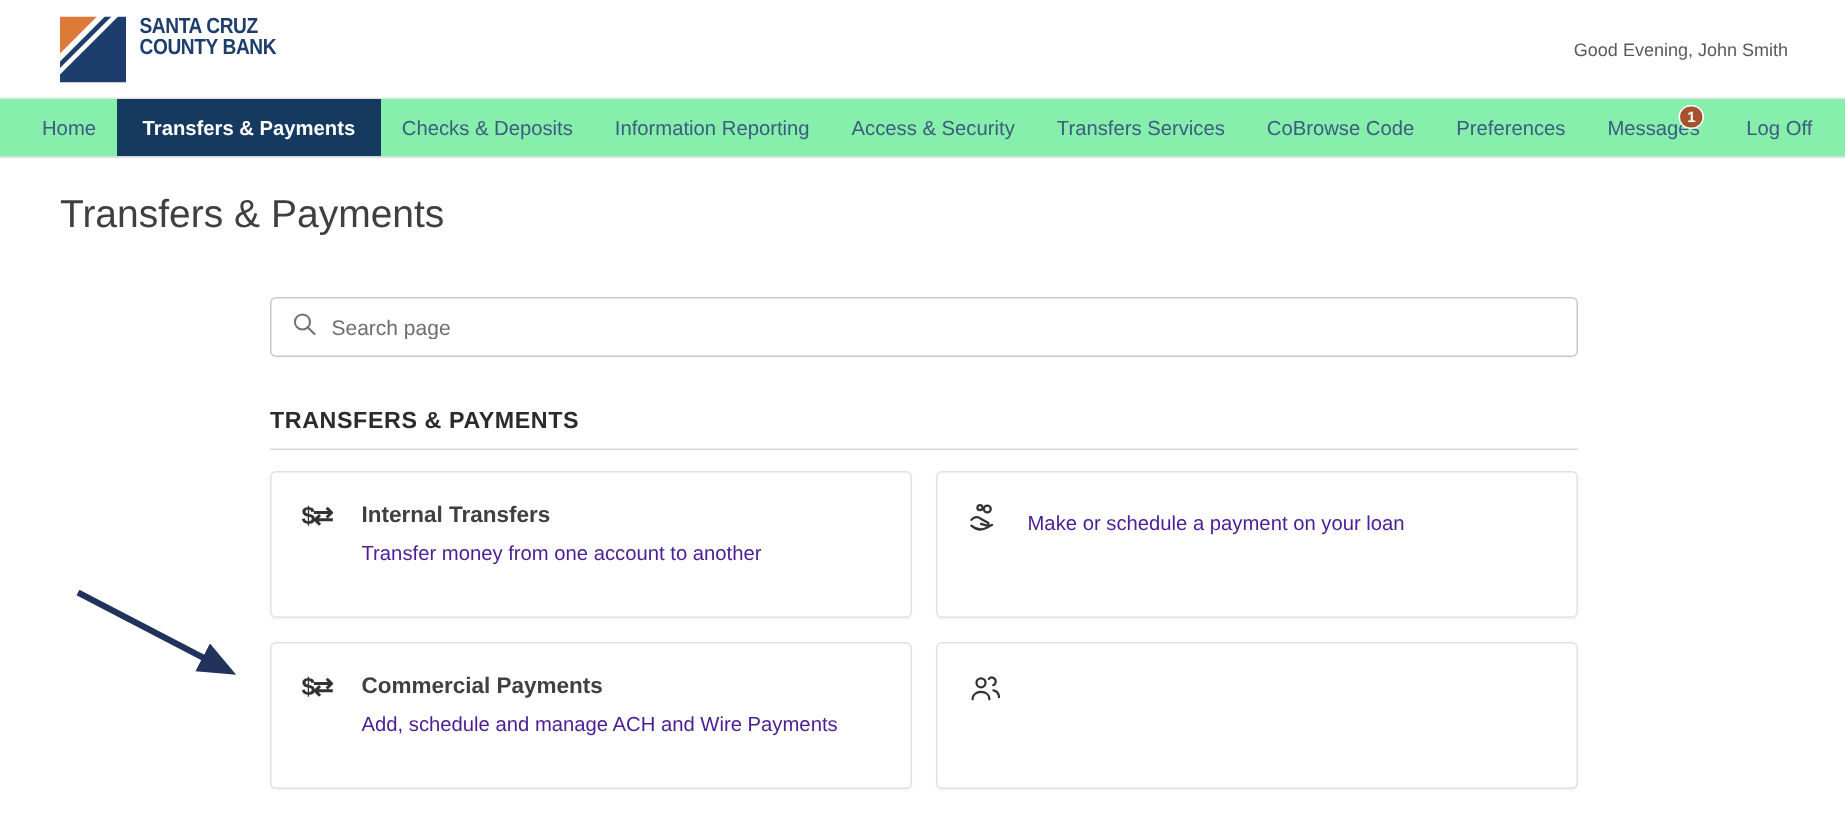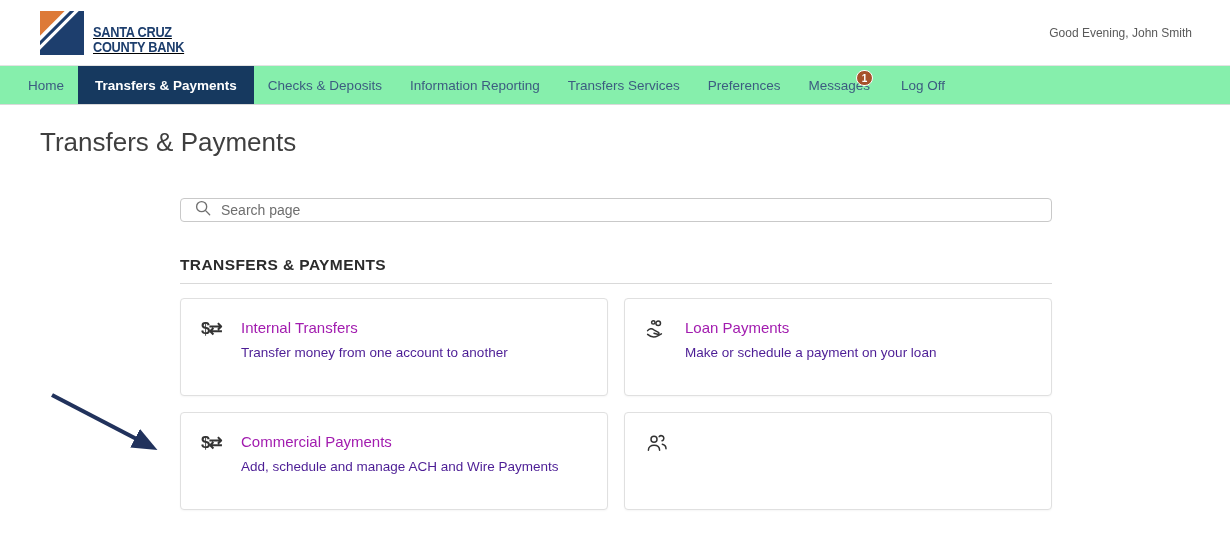--- a/index.html
+++ b/index.html
@@ -11,21 +11,21 @@
     overflow:hidden;
   }
 
   
   .header {
     height:66px;
     border-bottom:1px solid #e3e3e3;
     display:flex; align-items:center; justify-content:space-between;
     padding:0 38px 0 40px;
   }
-  .logo { display:flex; align-items:flex-end; gap:9px; cursor:pointer;text-decoration:underline; }
+  .logo { display:flex; align-items:flex-start; gap:9px; cursor:pointer; }
   .logo-emblem svg { width:44px; height:44px; display:block; }
   .logo-text {
     color:#1d3e6d; font-weight:bold; font-size:14.5px; line-height:1.02;
     letter-spacing:-0.3px; transform:scaleX(.88); transform-origin:left center;
     white-space:nowrap;
   }
   .greeting { font-size:12px; color:#5a5a5a;margin-left:36px; }
 
   
   .nav {
@@ -54,21 +54,21 @@
   }
 
   
   .page-title {
     margin:22px 0 0 40px;
     font-size:26px; font-weight:400; color:#3f3f3f;
   }
   .content { width:872px; margin:40px 0 0 180px; }
 
   .search-box {
-    height:24px;
+    height:40px;
     border:1px solid #c9c9c9; border-radius:4px;
     display:flex; align-items:center; gap:9px;
     padding:0 13px; background:#fff;
   }
   .search-box input {
     border:none; outline:none; flex:1;
     font-size:14px; color:#333; font-family:inherit; background:transparent;
   }
   .search-box input::placeholder { color:#6e6e6e; }
 
@@ -92,21 +92,21 @@
     padding:19px 20px;
     display:flex; align-items:flex-start; gap:12px;
     cursor:pointer;
   }
   .card-icon {
     flex:none; width:28px; color:#333333;
     font-size:16.5px; font-weight:bold; letter-spacing:-1.5px;
     line-height:20px; text-align:left;
   }
   .card-icon svg { display:block; }
-  .card-title { font-size:15px; font-weight:normal; color:#a21caf; line-height:20px; }
+  .card-title { font-size:15px; font-weight:bold; color:#404040; line-height:20px; }
   .card-desc  { font-size:13.5px; color:#4c1d95; margin-top:7px; }
 
   
   .arrow-annotation { position:absolute; left:42px; top:386px; pointer-events:none; }
 </style>
 </head>
 <body>
 
 <div class="header">
   <div class="logo">
@@ -132,21 +132,27 @@
   <div class="nav-item active">
     <span>Transfers &amp; Payments</span>
   </div>
   <div class="nav-item">
     <span>Checks &amp; Deposits</span>
   </div>
   <div class="nav-item">
     <span>Information Reporting</span>
   </div>
   <div class="nav-item">
+    <span>Access &amp; Security</span>
+  </div>
+  <div class="nav-item">
     <span>Transfers Services</span>
+  </div>
+  <div class="nav-item">
+    <span>CoBrowse Code</span>
   </div>
   <div class="nav-item">
     <span>Preferences</span>
   </div>
   <div class="nav-item">
     <span>Messages</span>
     <span class="badge">1</span>
   </div>
   <div class="nav-item">
     <span>Log Off</span>
@@ -182,21 +188,20 @@
     <div class="card">
       <span class="card-icon">
         <svg width="24" height="22" viewBox="0 0 24 22" fill="none" stroke="#333" stroke-width="1.5" stroke-linecap="round" stroke-linejoin="round">
           <circle cx="8.3" cy="4.4" r="1.7"></circle>
           <circle cx="13.2" cy="5.3" r="2.3"></circle>
           <path d="M2.6 12.6 C4.4 10.4 6.9 10.2 8.8 11.8 L13.4 14.3 C14.6 15 13.9 16.7 12.5 16.3 L9 15.3"></path>
           <path d="M2.6 16.4 C5.8 19.2 9.6 19.6 12.8 17.9 L16.4 15.9"></path>
         </svg>
       </span>
       <span>
-        <div class="card-title">Loan Payments</div>
         <div class="card-desc">Make or schedule a payment on your loan</div>
       </span>
     </div>
 
     <div class="card">
       <span class="card-icon">$⇄</span>
       <span>
         <div class="card-title">Commercial Payments</div>
         <div class="card-desc">Add, schedule and manage ACH and Wire Payments</div>
       </span>

